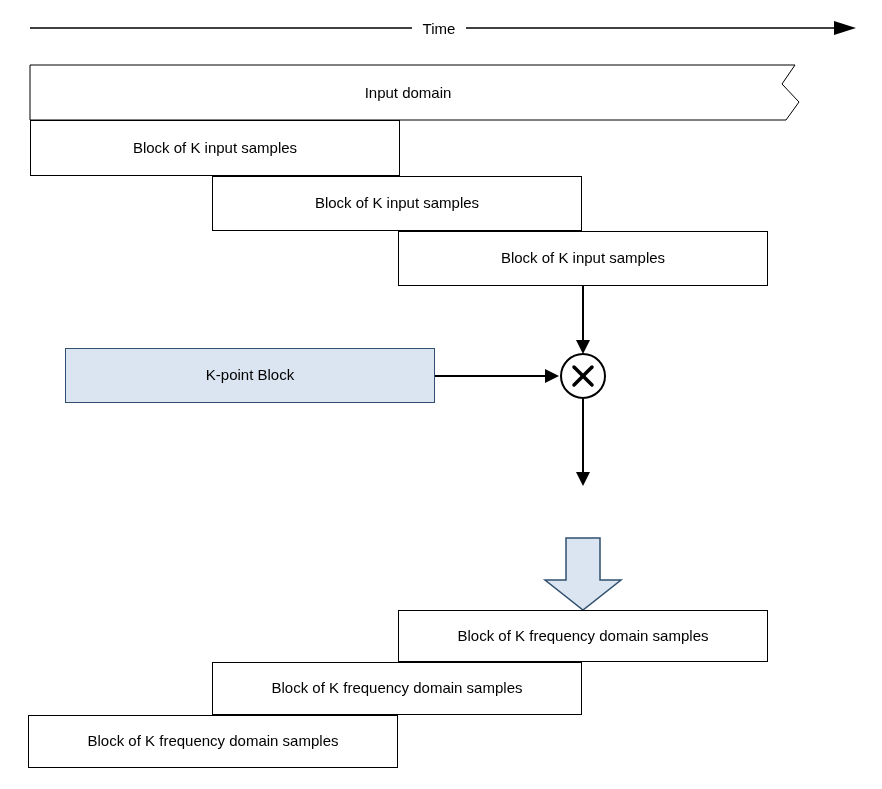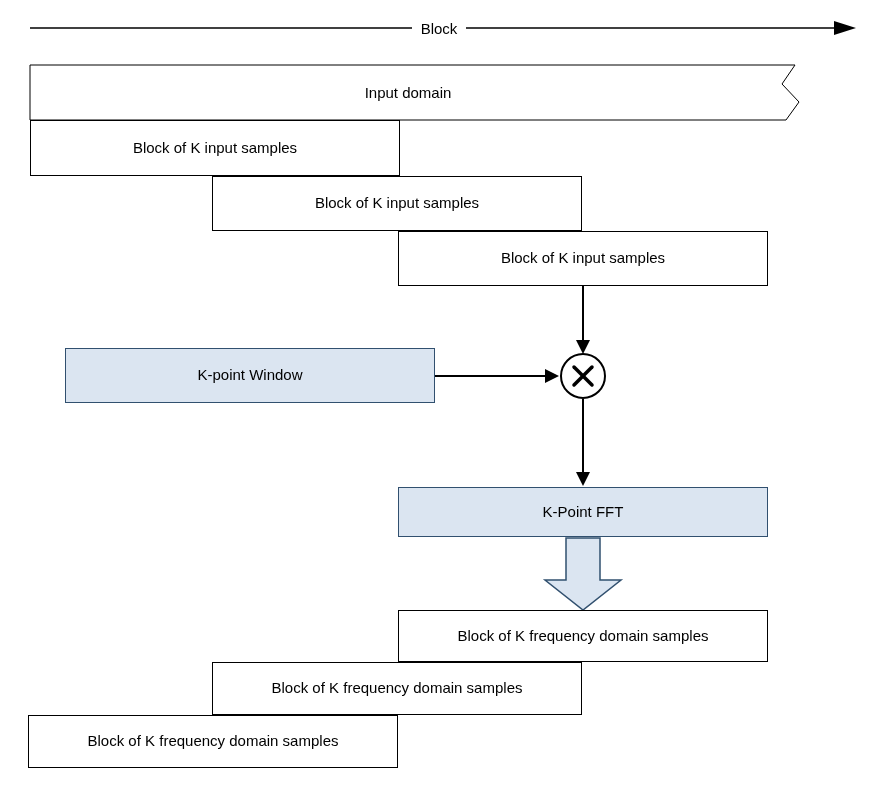--- a/index.html
+++ b/index.html
@@ -91,41 +91,38 @@
     <circle cx="583" cy="376" r="22" fill="#ffffff" stroke="#000" stroke-width="2"></circle>
     <line x1="574" y1="367" x2="592" y2="385" stroke="#000" stroke-width="3.5" stroke-linecap="round"></line>
     <line x1="592" y1="367" x2="574" y2="385" stroke="#000" stroke-width="3.5" stroke-linecap="round"></line>
 
     <line x1="583" y1="399" x2="583" y2="474" stroke="#000" stroke-width="2"></line>
     <polygon points="576,472 590,472 583,486" fill="#000"></polygon>
 
     <path d="M566,538 L566,580 L545,580 L583,610 L621,580 L600,580 L600,538 Z" fill="#dbe5f1" stroke="#31506f" stroke-width="1.5"></path>
   </svg>
 
-  <div class="floating-label time-label">Block</div>
+  <div class="floating-label time-label">Time</div>
 
   <div class="floating-label input-samples-label">Input domain</div>
 
   <div class="box input-block-1">
     <span>Block of K input samples</span>
   </div>
   <div class="box input-block-2">
     <span>Block of K input samples</span>
   </div>
   <div class="box input-block-3">
     <span>Block of K input samples</span>
   </div>
 
   <div class="box accent window-box">
-    <span>K-point Window</span>
+    <span>K-point Block</span>
   </div>
 
-  <div class="box accent fft-box">
-    <span>K-Point FFT</span>
-  </div>
 
   <div class="box freq-block-1">
     <span>Block of K frequency domain samples</span>
   </div>
   <div class="box freq-block-2">
     <span>Block of K frequency domain samples</span>
   </div>
   <div class="box freq-block-3">
     <span>Block of K frequency domain samples</span>
   </div>

